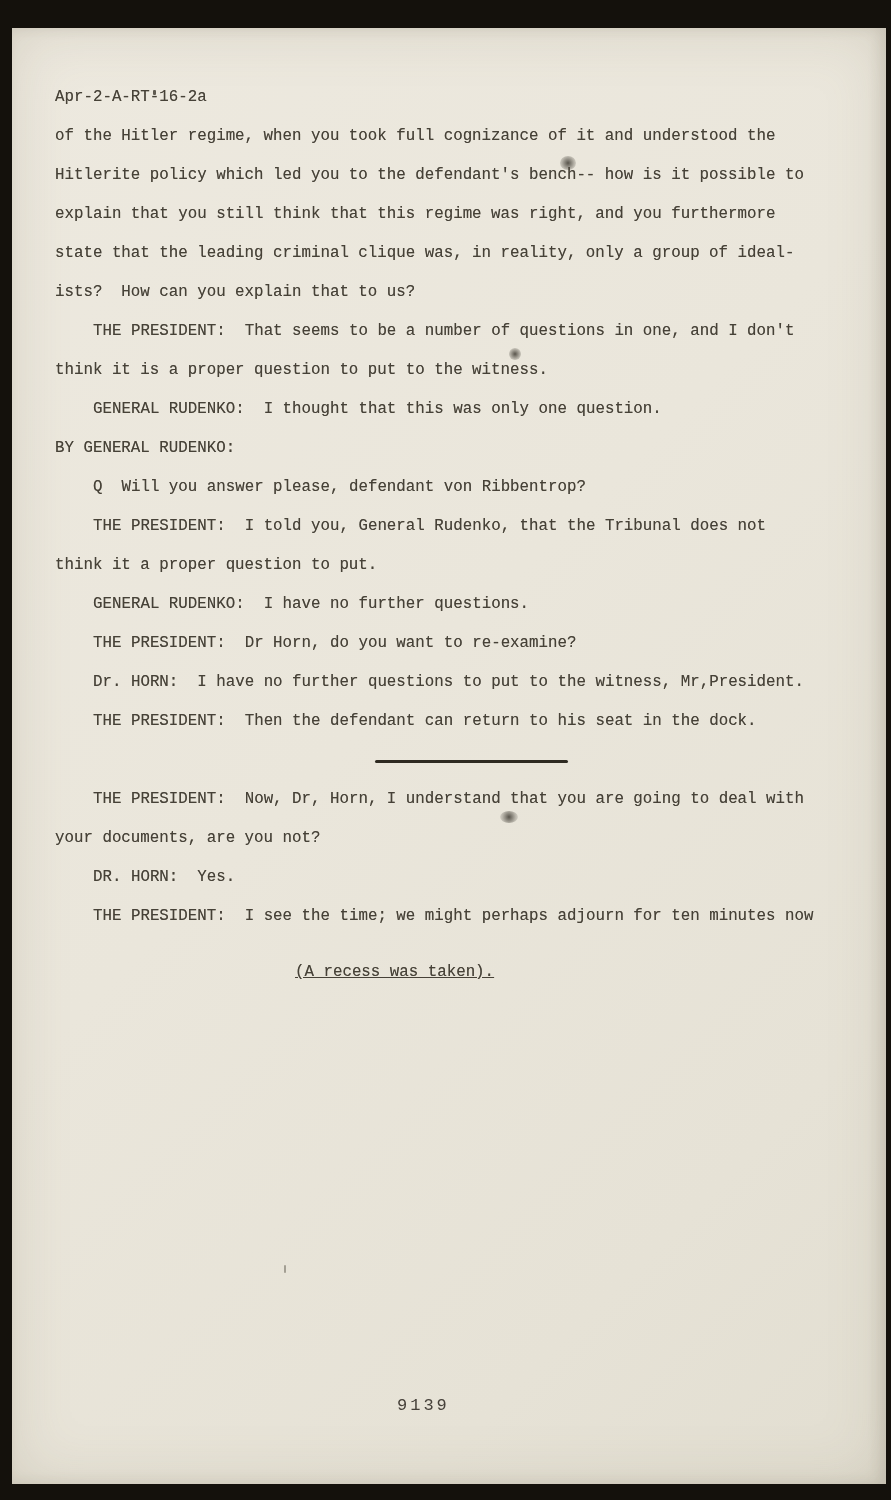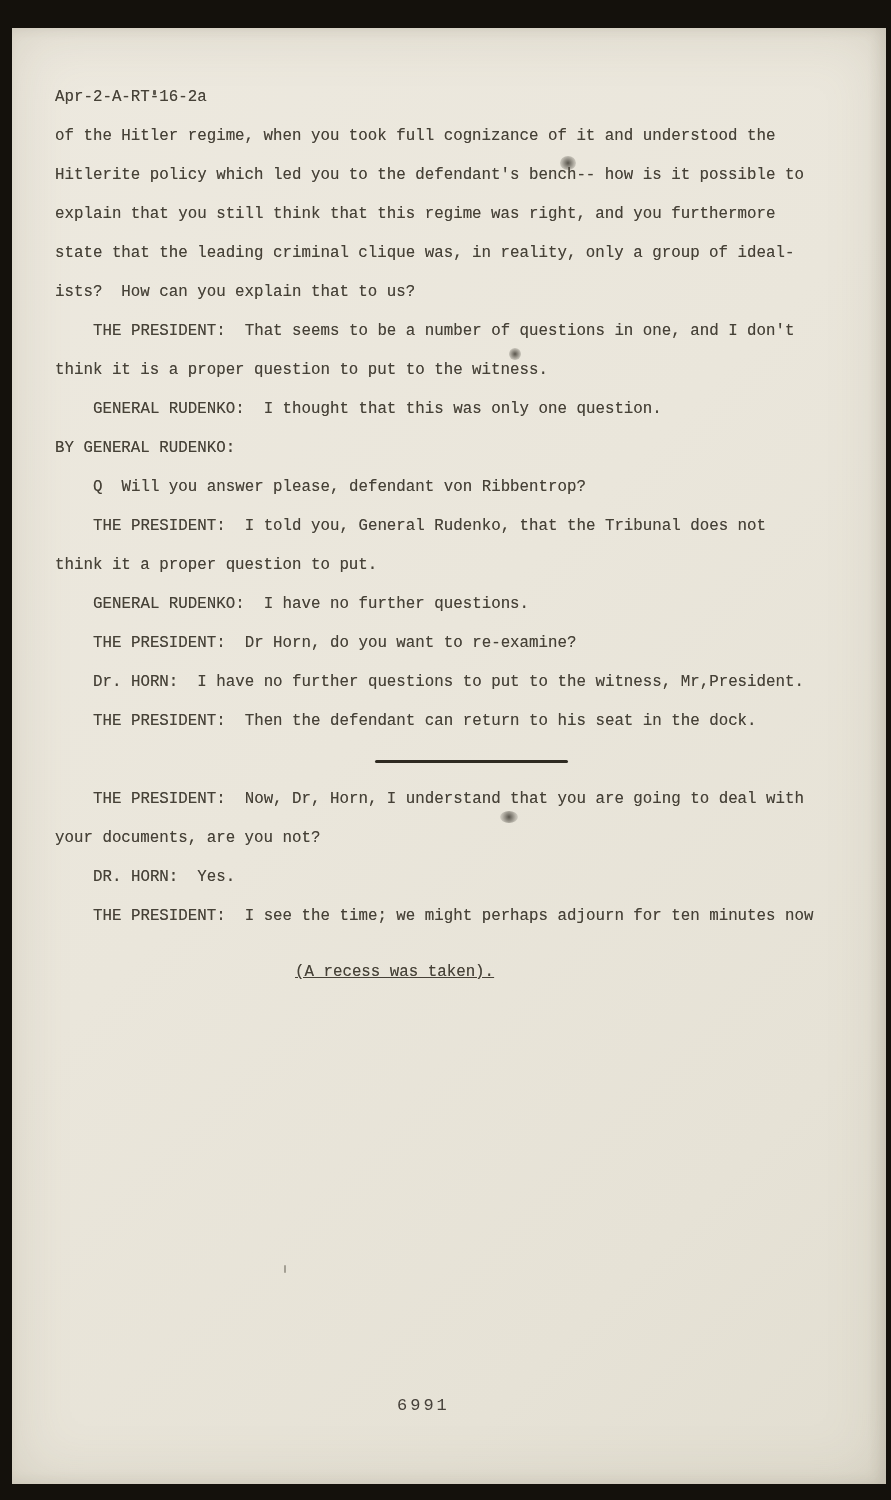--- a/index.html
+++ b/index.html
@@ -66,15 +66,15 @@
   <div class="paper">
 
     <div class="speck speck-a"></div>
     <div class="speck speck-b"></div>
     <div class="smudge smudge-a"></div>
     <div class="smudge smudge-b"></div>
     <div class="smudge smudge-c"></div>
 
     <div class="textblock" id="transcript"><div class="line ind-0">Apr-2-A-RT-16-2a</div><div class="line ind-0">of the Hitler regime, when you took full cognizance of it and understood the</div><div class="line ind-0">Hitlerite policy which led you to the defendant's bench-- how is it possible to</div><div class="line ind-0">explain that you still think that this regime was right, and you furthermore</div><div class="line ind-0">state that the leading criminal clique was, in reality, only a group of ideal-</div><div class="line ind-0">ists?  How can you explain that to us?</div><div class="line ind-1">THE PRESIDENT:  That seems to be a number of questions in one, and I don't</div><div class="line ind-0">think it is a proper question to put to the witness.</div><div class="line ind-1">GENERAL RUDENKO:  I thought that this was only one question.</div><div class="line ind-0">BY GENERAL RUDENKO:</div><div class="line ind-1">Q  Will you answer please, defendant von Ribbentrop?</div><div class="line ind-1">THE PRESIDENT:  I told you, General Rudenko, that the Tribunal does not</div><div class="line ind-0">think it a proper question to put.</div><div class="line ind-1">GENERAL RUDENKO:  I have no further questions.</div><div class="line ind-1">THE PRESIDENT:  Dr Horn, do you want to re-examine?</div><div class="line ind-1">Dr. HORN:  I have no further questions to put to the witness, Mr,President.</div><div class="line ind-1">THE PRESIDENT:  Then the defendant can return to his seat in the dock.</div><div class="divider"><div class="divider-bar"></div></div><div class="line ind-1">THE PRESIDENT:  Now, Dr, Horn, I understand that you are going to deal with</div><div class="line ind-0">your documents, are you not?</div><div class="line ind-1">DR. HORN:  Yes.</div><div class="line ind-1">THE PRESIDENT:  I see the time; we might perhaps adjourn for ten minutes now</div><div class="line ind-2 gap-before">(A recess was taken).</div></div>
 
-    <div class="page-number">6991</div>
+    <div class="page-number">9139</div>
   </div>
 </div>
 
 </body></html>

